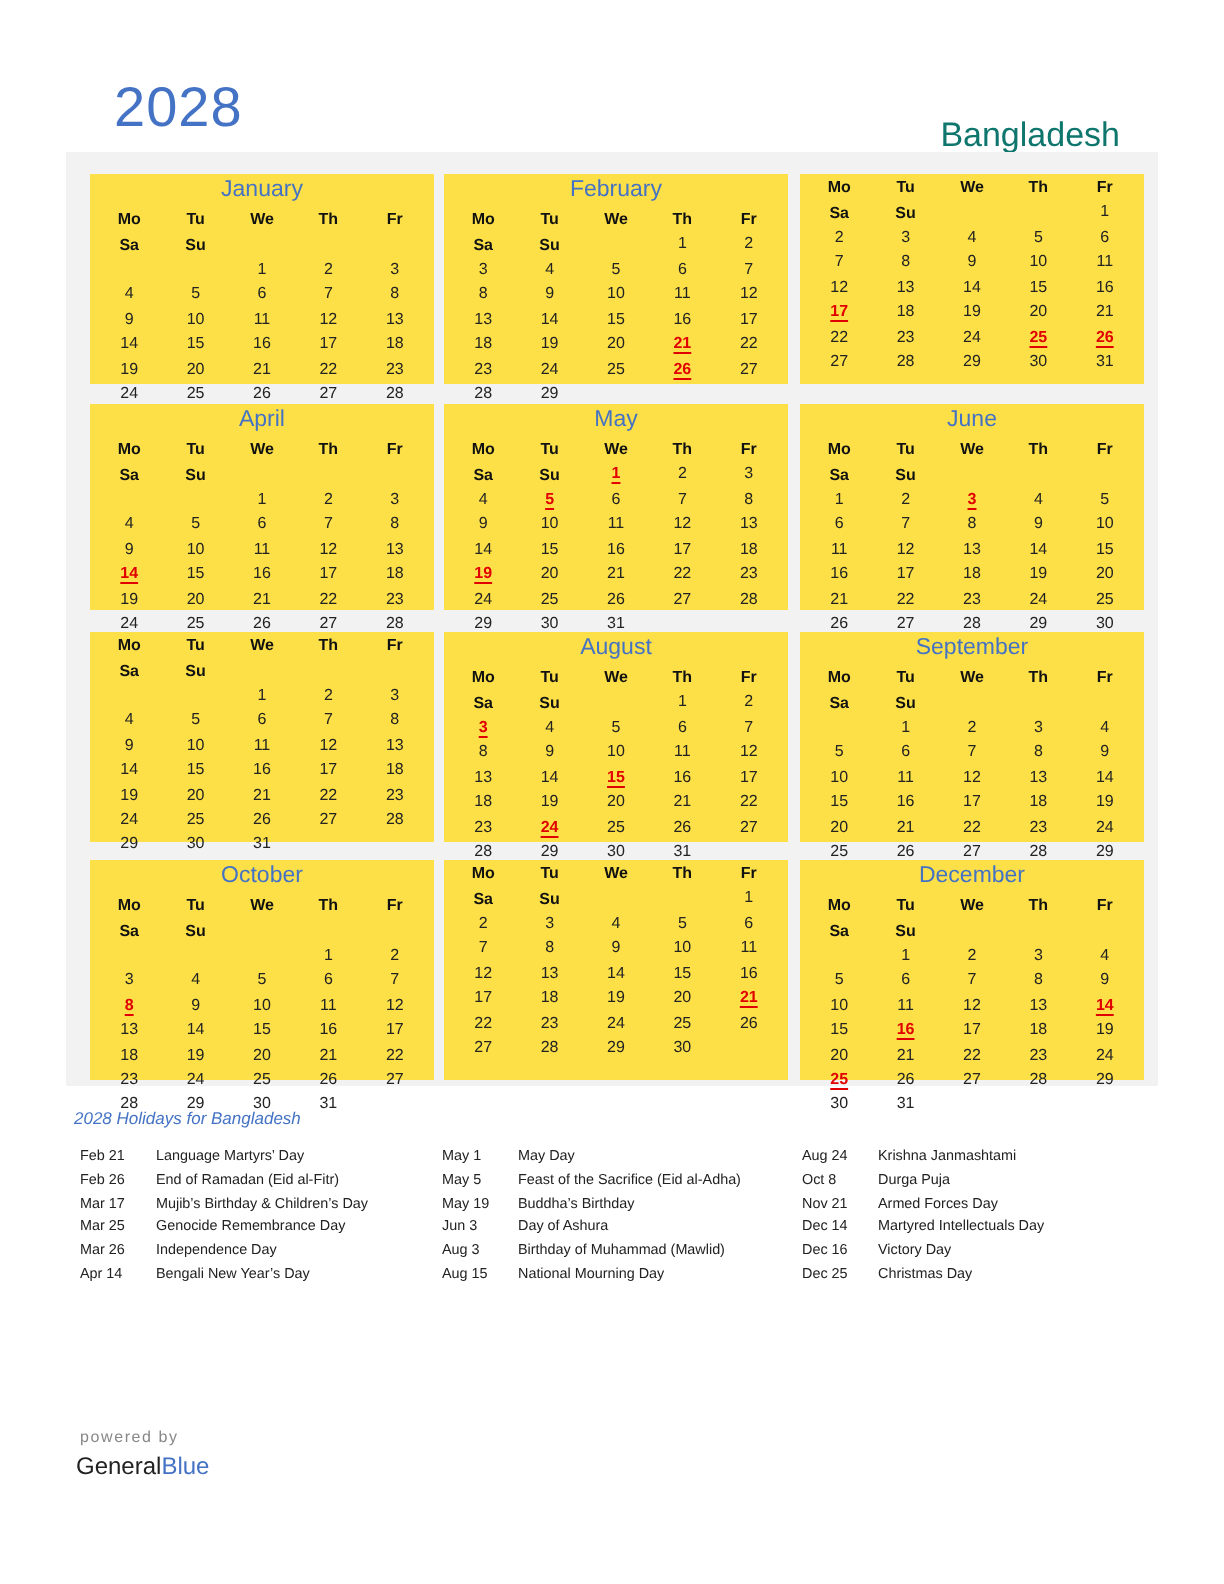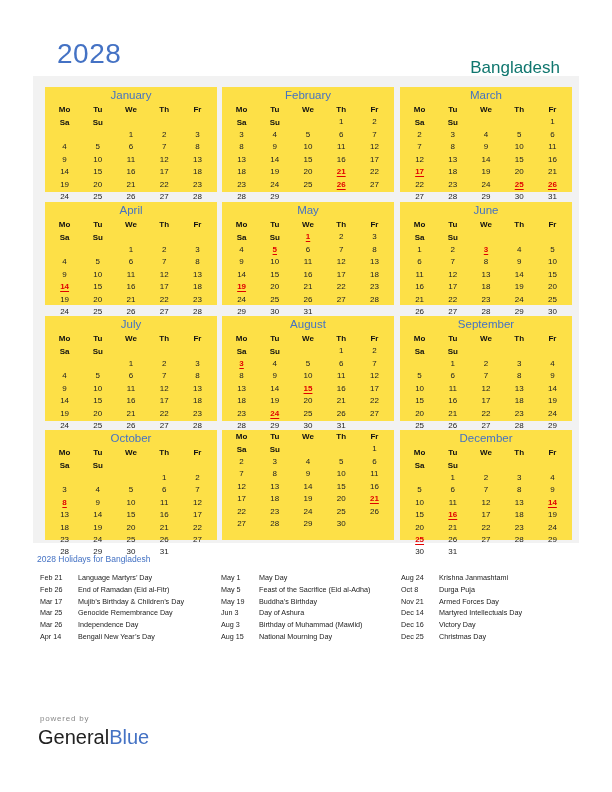--- a/index.html
+++ b/index.html
@@ -11,28 +11,28 @@
 
   .panel { position: absolute; left: 33px; top: 76px; width: 546px; height: 467px; background: #f2f2f2; }
 
   .month { position: absolute; width: 172px; background: #fde047; }
   .month-name { text-align: center; font-size: 11.5px; color: #4472c4; height: 15px; line-height: 15px; margin-top: 1px; }
   .grid { display: grid; grid-template-columns: repeat(5, 1fr); padding: 0 3px; }
   .dow { font-size: 8px; font-weight: bold; text-align: center; height: 13px; line-height: 13px; color: #111; }
   .day { font-size: 8px; text-align: center; height: 12.4px; line-height: 12.4px; color: #222; }
   .day.holiday { color: #e00000; font-weight: bold; text-decoration: underline; text-decoration-thickness: 1px; text-underline-offset: 2px; }
 
-  .holidays-title { position: absolute; left: 37px; top: 554px; font-size: 8.5px; color: #4472c4; }
+  .holidays-title { position: absolute; left: 37px; top: 554px; font-size: 8.5px; color: #4472c4; font-style: italic; }
   .hcol { position: absolute; top: 572px; }
   .hrow { display: flex; height: 11.8px; line-height: 11.8px; font-size: 7.2px; color: #222; }
   .hdate { width: 38px; }
   .hname { white-space: nowrap; }
 
   .powered { position: absolute; left: 40px; top: 714px; font-size: 8px; color: #888; letter-spacing: 0.8px; }
-  .brand { position: absolute; left: 38px; top: 726px; font-size: 20px; color: #222; }
+  .brand { position: absolute; left: 38px; top: 726px; font-size: 12px; color: #222; }
   .brand .blue { color: #4472c4; }
 </style>
 </head>
 <body>
 
 <div class="year-title">2028</div>
 <div class="country-title">Bangladesh</div>
 
 <div class="panel"></div>
 <div id="months">
@@ -120,21 +120,20 @@
         <div class="day">23</div>
         <div class="day">24</div>
         <div class="day">25</div>
         <div class="day holiday">26</div>
         <div class="day">27</div>
         <div class="day">28</div>
         <div class="day">29</div>
       </div>
     </div>
     <div class="month" style="left: 400px; top: 87px; height: 105px;">
-      <div class="month-name">March</div>
       <div class="grid">
         <div class="dow">Mo</div>
         <div class="dow">Tu</div>
         <div class="dow">We</div>
         <div class="dow">Th</div>
         <div class="dow">Fr</div>
         <div class="dow">Sa</div>
         <div class="dow">Su</div>
         <div class="day"></div>
         <div class="day"></div>
@@ -300,21 +299,20 @@
         <div class="day">24</div>
         <div class="day">25</div>
         <div class="day">26</div>
         <div class="day">27</div>
         <div class="day">28</div>
         <div class="day">29</div>
         <div class="day">30</div>
       </div>
     </div>
     <div class="month" style="left: 45px; top: 316px; height: 105px;">
-      <div class="month-name">July</div>
       <div class="grid">
         <div class="dow">Mo</div>
         <div class="dow">Tu</div>
         <div class="dow">We</div>
         <div class="dow">Th</div>
         <div class="dow">Fr</div>
         <div class="dow">Sa</div>
         <div class="dow">Su</div>
         <div class="day"></div>
         <div class="day"></div>

